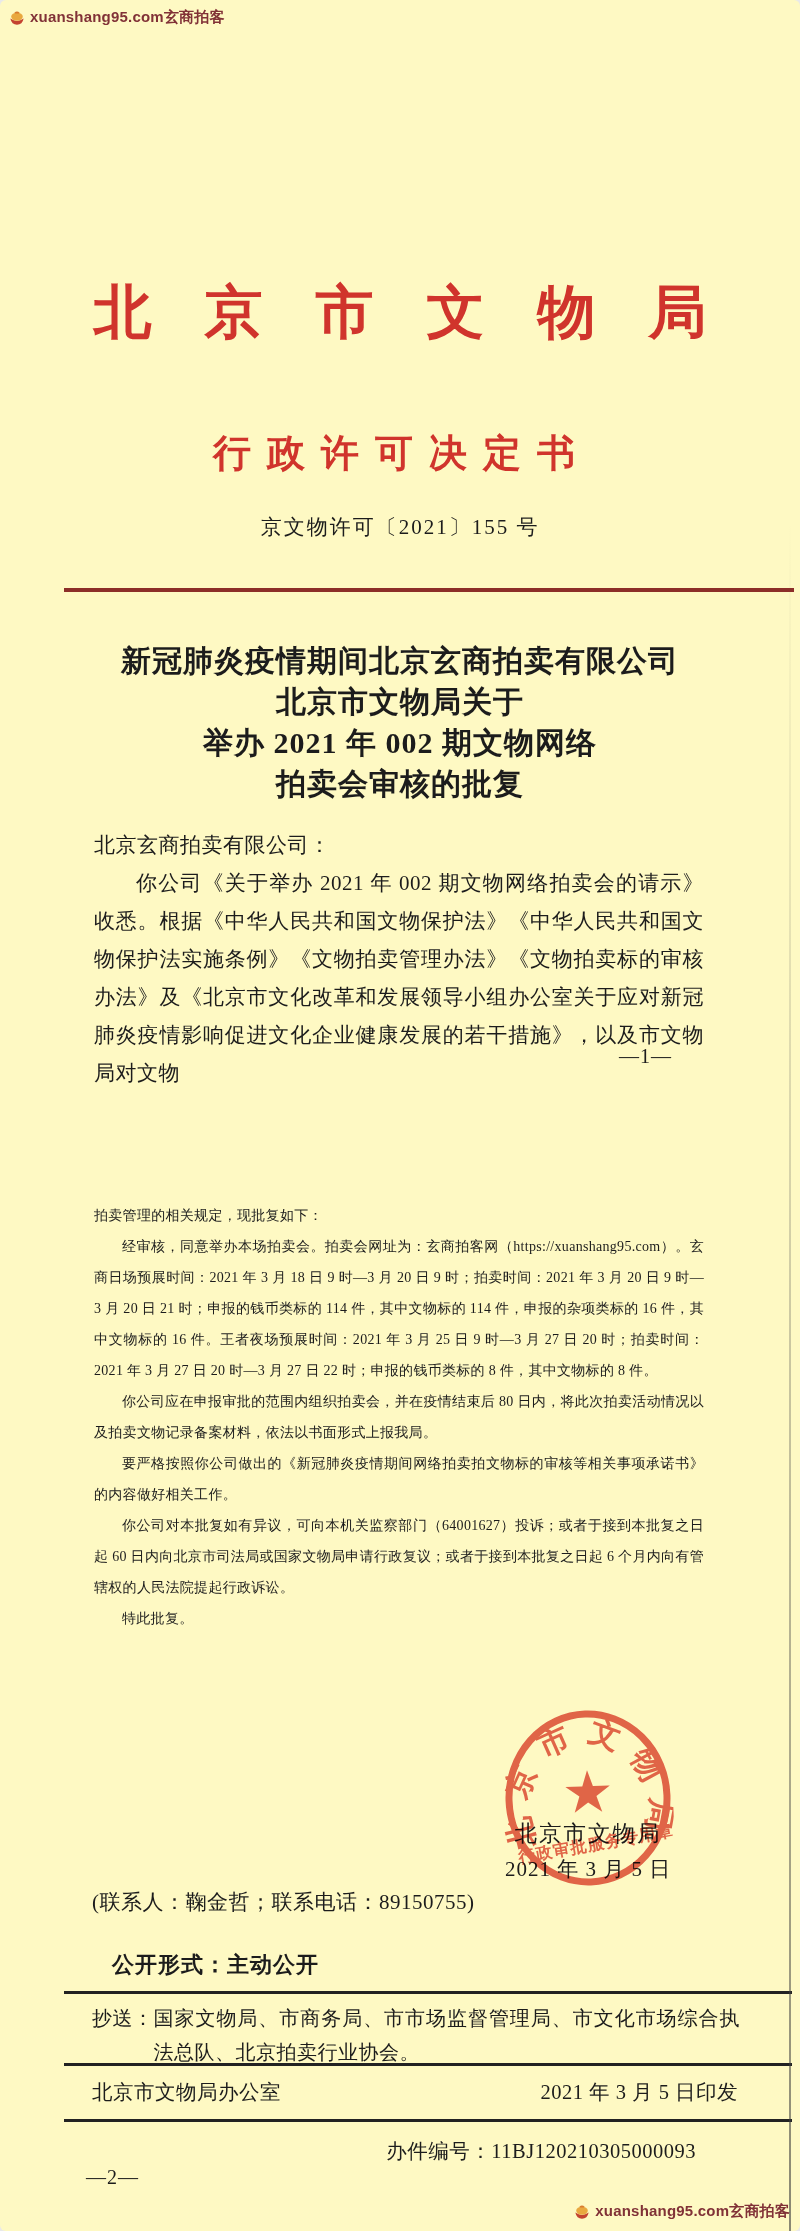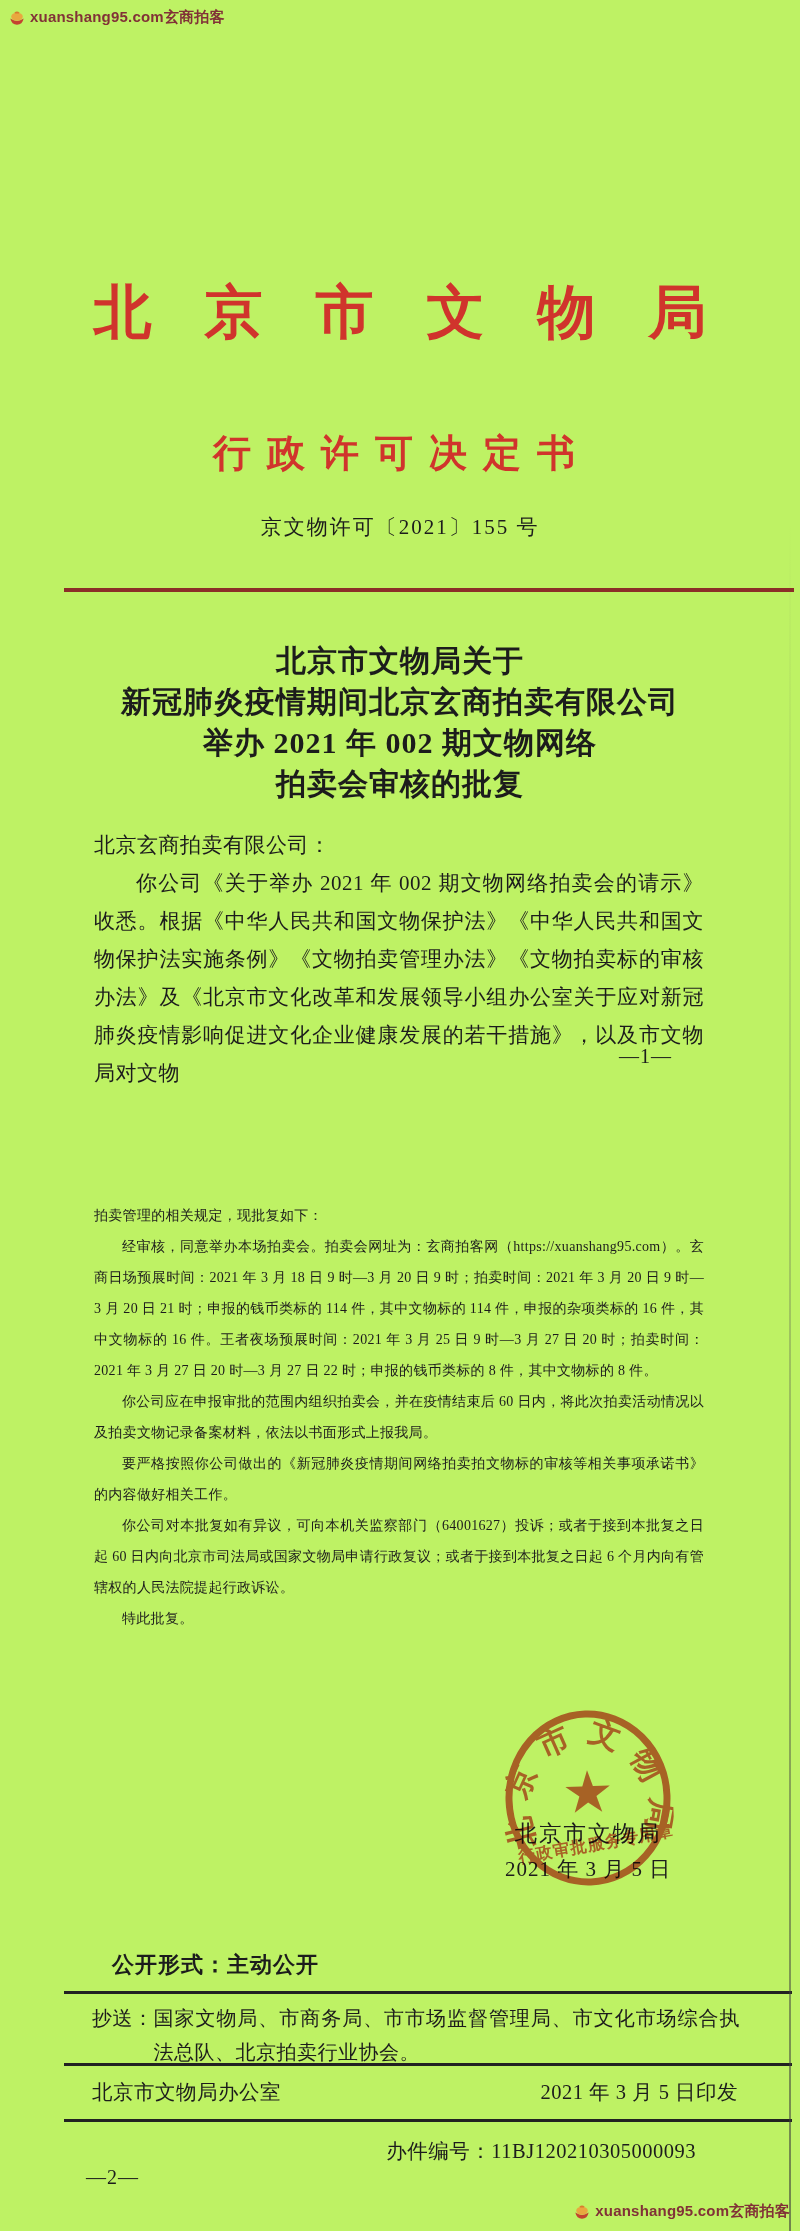--- a/index.html
+++ b/index.html
@@ -1,19 +1,19 @@
 <!DOCTYPE html>
 <html><head>
 <meta charset="utf-8">
 <style>
   html,body{margin:0;padding:0;background:#e9e9e9;}
   .page{
     position:relative;width:800px;height:2231px;margin:0 auto;
-    background:#bef264;overflow:hidden;
-    font-family:"Liberation Serif","DejaVu Serif",serif;color:#1c1c1c;
+    background:#fef9c3;overflow:hidden;
+    font-family:"Liberation Serif","DejaVu Serif",serif;color:#1c1c1c;border-radius:6px;
   }
   
   .wm{position:absolute;display:flex;align-items:center;gap:4px;
       font-family:"Liberation Sans","DejaVu Sans",sans-serif;
       font-weight:bold;font-size:15px;color:#813237;letter-spacing:.2px;}
   .wm-top{left:8px;top:8px;}
   .wm-bottom{right:10px;top:2202px;}
   .wm svg{display:block;}
   
   .agency{position:absolute;top:278px;left:0;width:100%;text-align:center;
@@ -77,43 +77,44 @@
     </span>
     <span>xuanshang95.com玄商拍客</span>
   </div>
 
   <div class="agency">北京市文物局</div>
   <div class="doc-type">行政许可决定书</div>
   <div class="doc-no">京文物许可〔2021〕155 号</div>
   <div class="rule-red"></div>
 
   <div class="doc-title">
+    <div>新冠肺炎疫情期间北京玄商拍卖有限公司</div>
     <div>北京市文物局关于</div>
-    <div>新冠肺炎疫情期间北京玄商拍卖有限公司</div>
     <div>举办 2021 年 002 期文物网络</div>
     <div>拍卖会审核的批复</div>
   </div>
 
   <div class="body-col p1">
     <p class="noindent">北京玄商拍卖有限公司：</p>
     <p>你公司《关于举办 2021 年 002 期文物网络拍卖会的请示》收悉。根据《中华人民共和国文物保护法》《中华人民共和国文物保护法实施条例》《文物拍卖管理办法》《文物拍卖标的审核办法》及《北京市文化改革和发展领导小组办公室关于应对新冠肺炎疫情影响促进文化企业健康发展的若干措施》，以及市文物局对文物</p>
   </div>
   <div class="pageno1">—1—</div>
 
   <div class="body-col p2">
     <p class="noindent">拍卖管理的相关规定，现批复如下：</p>
     <p>经审核，同意举办本场拍卖会。拍卖会网址为：玄商拍客网（https://xuanshang95.com）。玄商日场预展时间：2021 年 3 月 18 日 9 时—3 月 20 日 9 时；拍卖时间：2021 年 3 月 20 日 9 时—3 月 20 日 21 时；申报的钱币类标的 114 件，其中文物标的 114 件，申报的杂项类标的 16 件，其中文物标的 16 件。王者夜场预展时间：2021 年 3 月 25 日 9 时—3 月 27 日 20 时；拍卖时间：2021 年 3 月 27 日 20 时—3 月 27 日 22 时；申报的钱币类标的 8 件，其中文物标的 8 件。</p>
-    <p>你公司应在申报审批的范围内组织拍卖会，并在疫情结束后 60 日内，将此次拍卖活动情况以及拍卖文物记录备案材料，依法以书面形式上报我局。</p>
+    <p>你公司应在申报审批的范围内组织拍卖会，并在疫情结束后 80 日内，将此次拍卖活动情况以及拍卖文物记录备案材料，依法以书面形式上报我局。</p>
     <p>要严格按照你公司做出的《新冠肺炎疫情期间网络拍卖拍文物标的审核等相关事项承诺书》的内容做好相关工作。</p>
     <p>你公司对本批复如有异议，可向本机关监察部门（64001627）投诉；或者于接到本批复之日起 60 日内向北京市司法局或国家文物局申请行政复议；或者于接到本批复之日起 6 个月内向有管辖权的人民法院提起行政诉讼。</p>
     <p>特此批复。</p>
   </div>
 
   <div class="sig-org">北京市文物局</div>
   <div class="sig-date">2021 年 3 月 5 日</div>
+  <div class="contact">(联系人：鞠金哲；联系电话：89150755)</div>
 
   <div class="seal">
     <svg width="170" height="178" viewBox="-85 -89 170 178">
       <ellipse cx="0" cy="0" rx="79" ry="84" fill="none" stroke="#dc4a3e" stroke-width="7"></ellipse>
       <defs>
         <path id="sealArc" d="M -50 46 A 61 64 0 1 1 50 46" fill="none"></path>
       </defs>
       <text font-size="31" font-weight="bold" fill="#dc4a3e" letter-spacing="14" font-family="Liberation Serif, DejaVu Serif, serif">
         <textPath href="#sealArc" startOffset="50%" text-anchor="middle">北京市文物局</textPath>
       </text>

